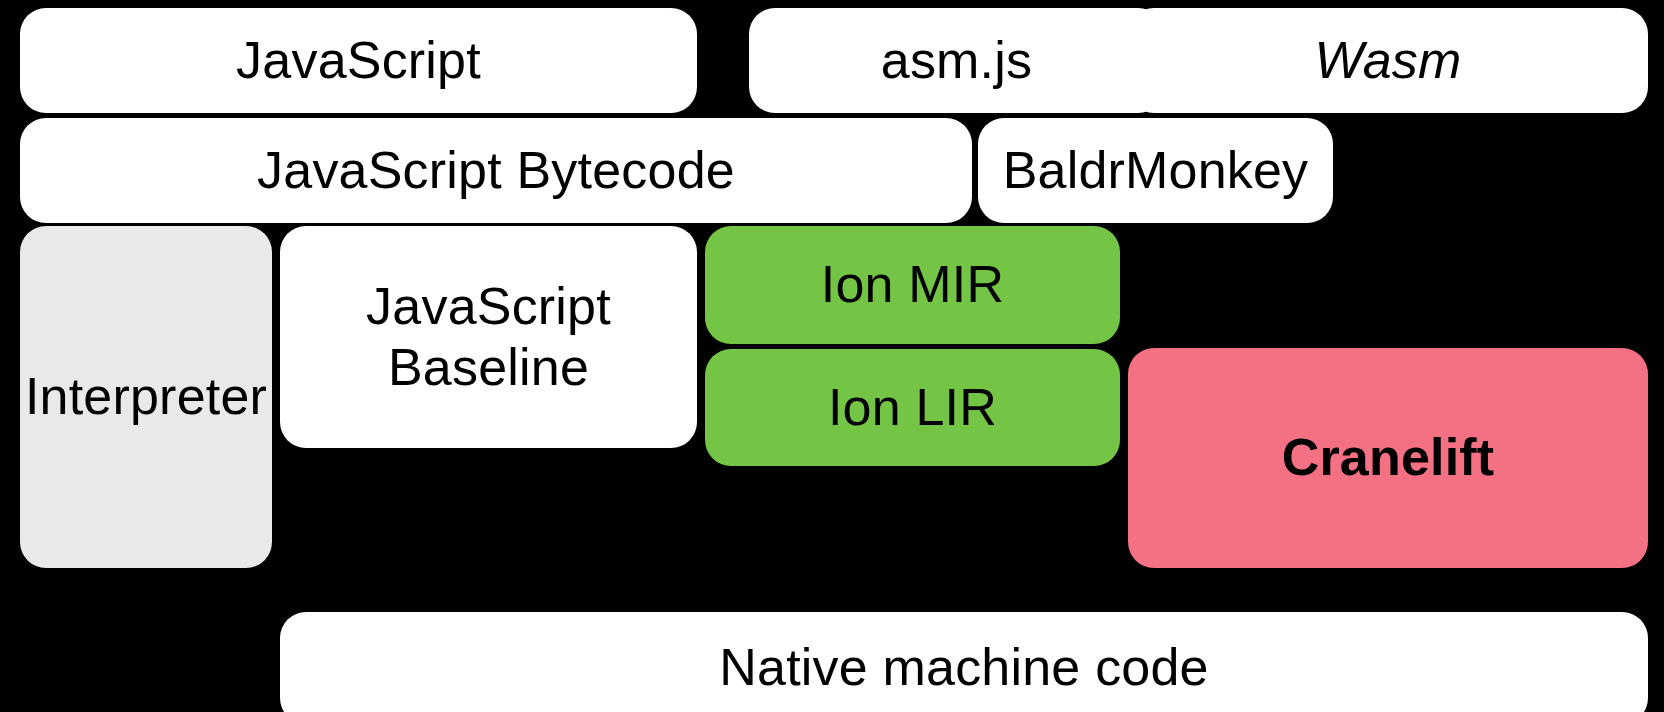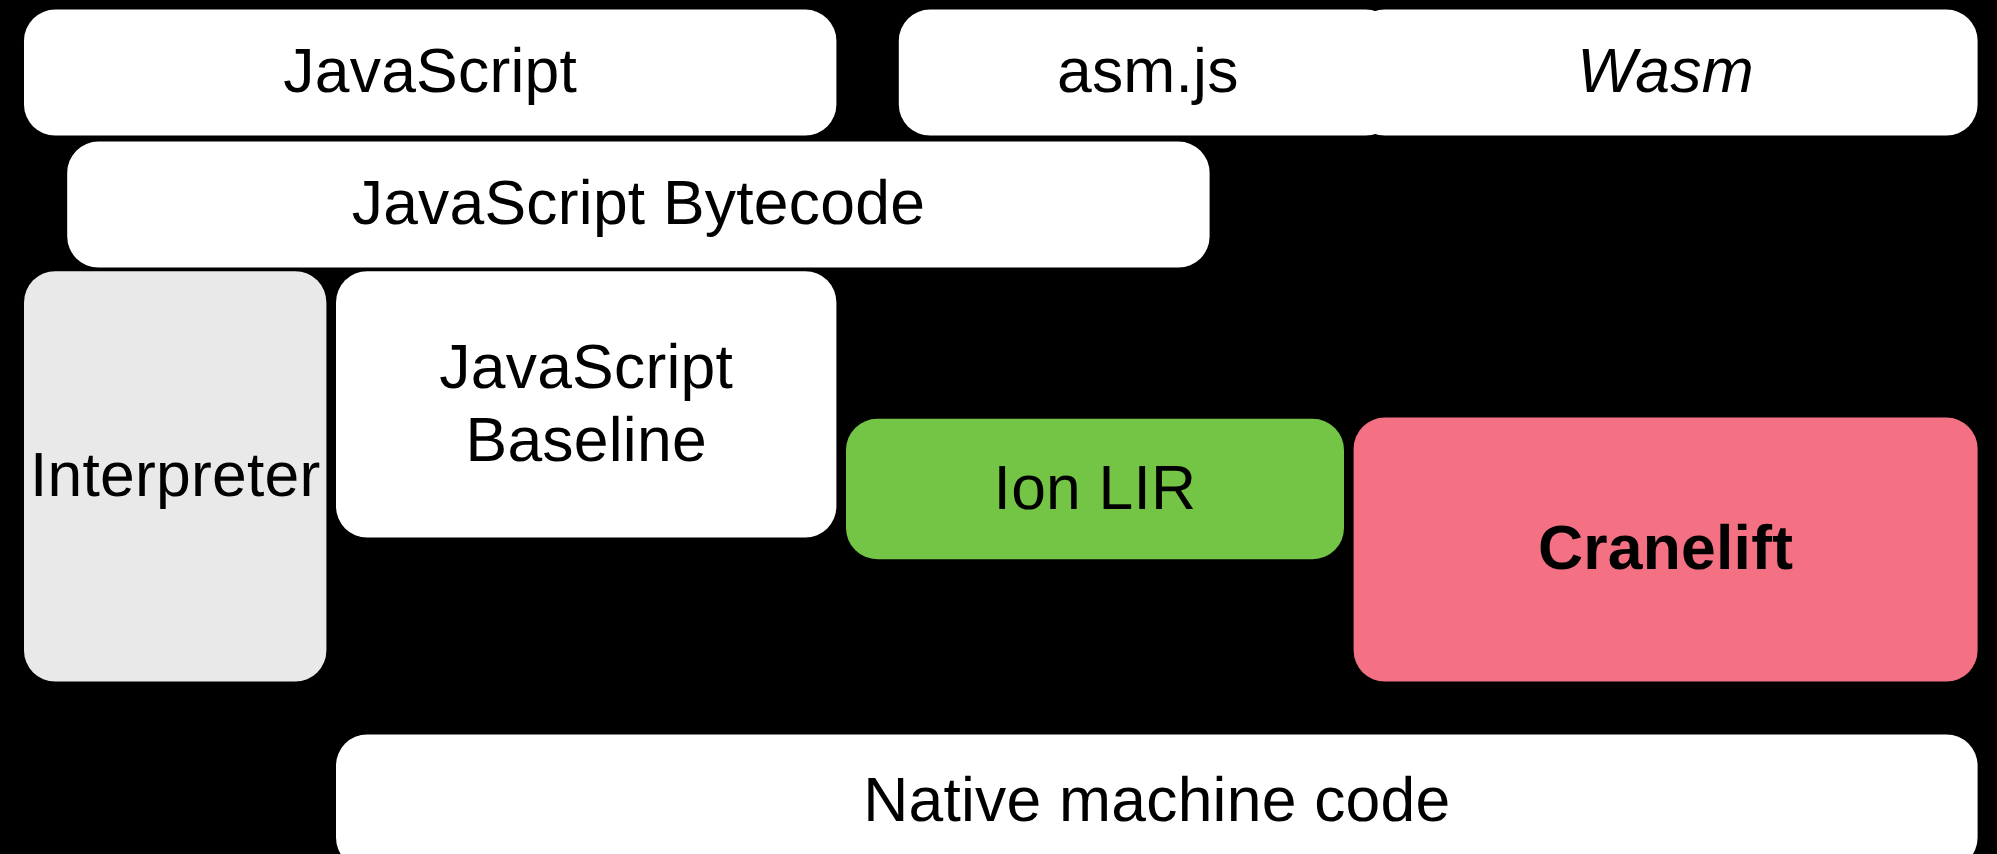--- a/index.html
+++ b/index.html
@@ -37,20 +37,22 @@
   .node.green  { background: #74c546; }
   .node.pink   { background: #f47184; font-weight: bold; }
 </style>
 </head>
 <body>
 
 <div id="diagram" style="background: rgb(0, 0, 0);">
     <div class="node" style="left: 20px; top: 8px; width: 677px; height: 105px;"><span>JavaScript</span></div>
     <div class="node" style="left: 705px; top: 8px; width: 415px; height: 105px; margin-left: 44px;"><span>asm.js</span></div>
     <div class="node" style="left: 1128px; top: 8px; width: 520px; height: 105px; font-style: italic;"><span>Wasm</span></div>
-    <div class="node" style="left: 20px; top: 118px; width: 952px; height: 105px; margin-left: 36px;"><span>JavaScript Bytecode</span></div>
+    <div class="node" style="left: 20px; top: 118px; width: 952px; height: 105px;"><span>JavaScript Bytecode</span></div>
+    <div class="node" style="left: 978px; top: 118px; width: 355px; height: 105px;"><span>BaldrMonkey</span></div>
     <div class="node gray" style="left: 20px; top: 226px; width: 252px; height: 342px;"><span>Interpreter</span></div>
     <div class="node" style="left: 280px; top: 226px; width: 417px; height: 222px;"><span>JavaScript
 Baseline</span></div>
+    <div class="node green" style="left: 705px; top: 226px; width: 415px; height: 118px;"><span>Ion MIR</span></div>
     <div class="node green" style="left: 705px; top: 349px; width: 415px; height: 117px;"><span>Ion LIR</span></div>
     <div class="node pink" style="left: 1128px; top: 348px; width: 520px; height: 220px;"><span>Cranelift</span></div>
     <div class="node" style="left: 280px; top: 573px; width: 1368px; height: 112px; margin-top: 39px;"><span>Native machine code</span></div>
   </div>
 
 </body></html>

